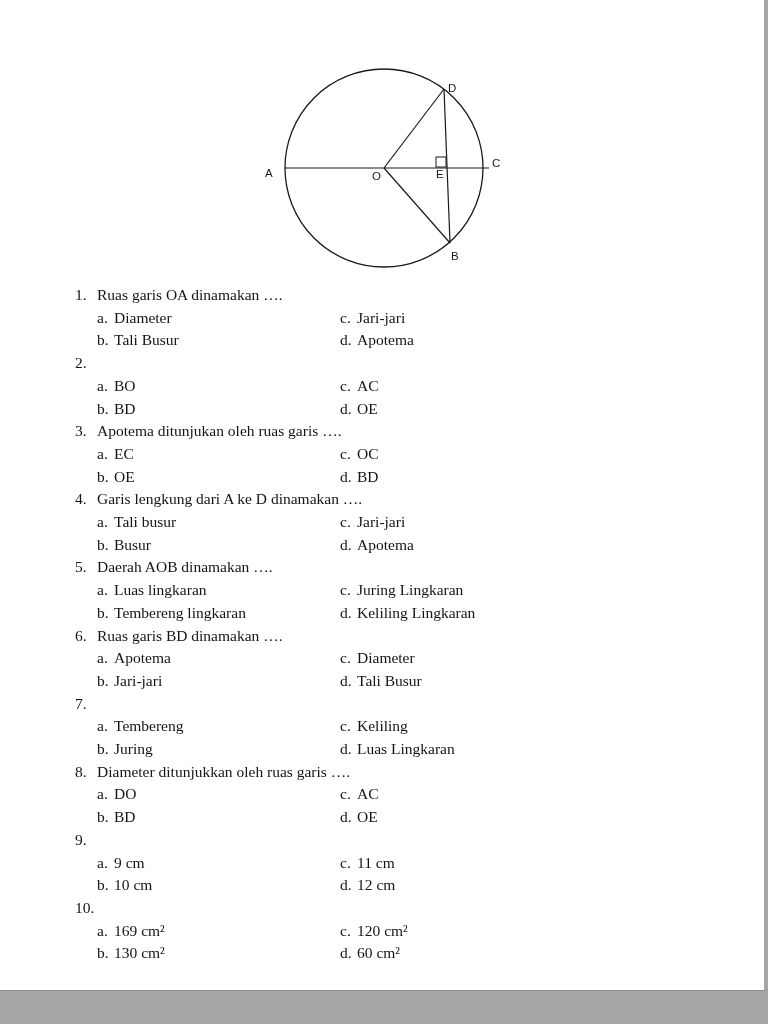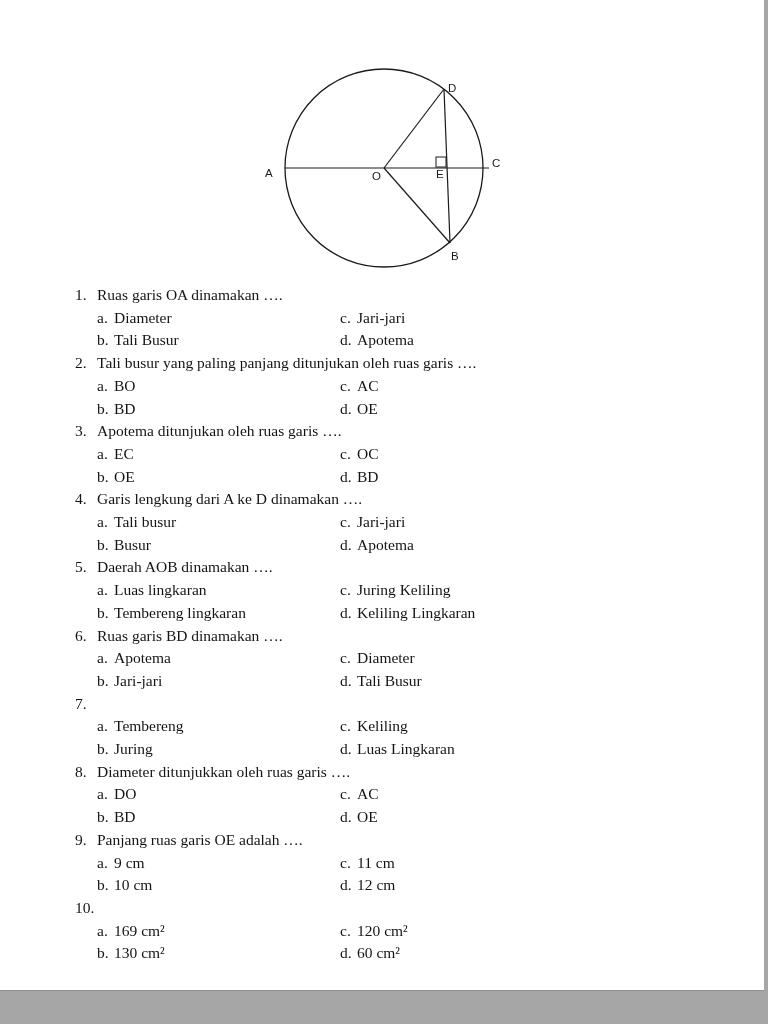--- a/index.html
+++ b/index.html
@@ -86,21 +86,20 @@
             </div>
             <div class="opt right">
               <span class="opt-letter">d.</span>
               <span class="opt-text">Apotema</span>
             </div>
           </div>
         </div>
         <div class="question">
           <div class="q-line">
             <span class="q-num">2.</span>
-            <span class="q-text">Tali busur yang paling panjang ditunjukan oleh ruas garis ….</span>
           </div>
           <div class="opt-row">
             <div class="opt left">
               <span class="opt-letter">a.</span>
               <span class="opt-text">BO</span>
             </div>
             <div class="opt right">
               <span class="opt-letter">c.</span>
               <span class="opt-text">AC</span>
             </div>
@@ -173,21 +172,21 @@
             <span class="q-num">5.</span>
             <span class="q-text">Daerah AOB dinamakan ….</span>
           </div>
           <div class="opt-row">
             <div class="opt left">
               <span class="opt-letter">a.</span>
               <span class="opt-text">Luas lingkaran</span>
             </div>
             <div class="opt right">
               <span class="opt-letter">c.</span>
-              <span class="opt-text">Juring Keliling</span>
+              <span class="opt-text">Juring Lingkaran</span>
             </div>
           </div>
           <div class="opt-row">
             <div class="opt left">
               <span class="opt-letter">b.</span>
               <span class="opt-text">Tembereng lingkaran</span>
             </div>
             <div class="opt right">
               <span class="opt-letter">d.</span>
               <span class="opt-text">Keliling Lingkaran</span>
@@ -267,21 +266,20 @@
             </div>
             <div class="opt right">
               <span class="opt-letter">d.</span>
               <span class="opt-text">OE</span>
             </div>
           </div>
         </div>
         <div class="question">
           <div class="q-line">
             <span class="q-num">9.</span>
-            <span class="q-text">Panjang ruas garis OE adalah ….</span>
           </div>
           <div class="opt-row">
             <div class="opt left">
               <span class="opt-letter">a.</span>
               <span class="opt-text">9 cm</span>
             </div>
             <div class="opt right">
               <span class="opt-letter">c.</span>
               <span class="opt-text">11 cm</span>
             </div>

